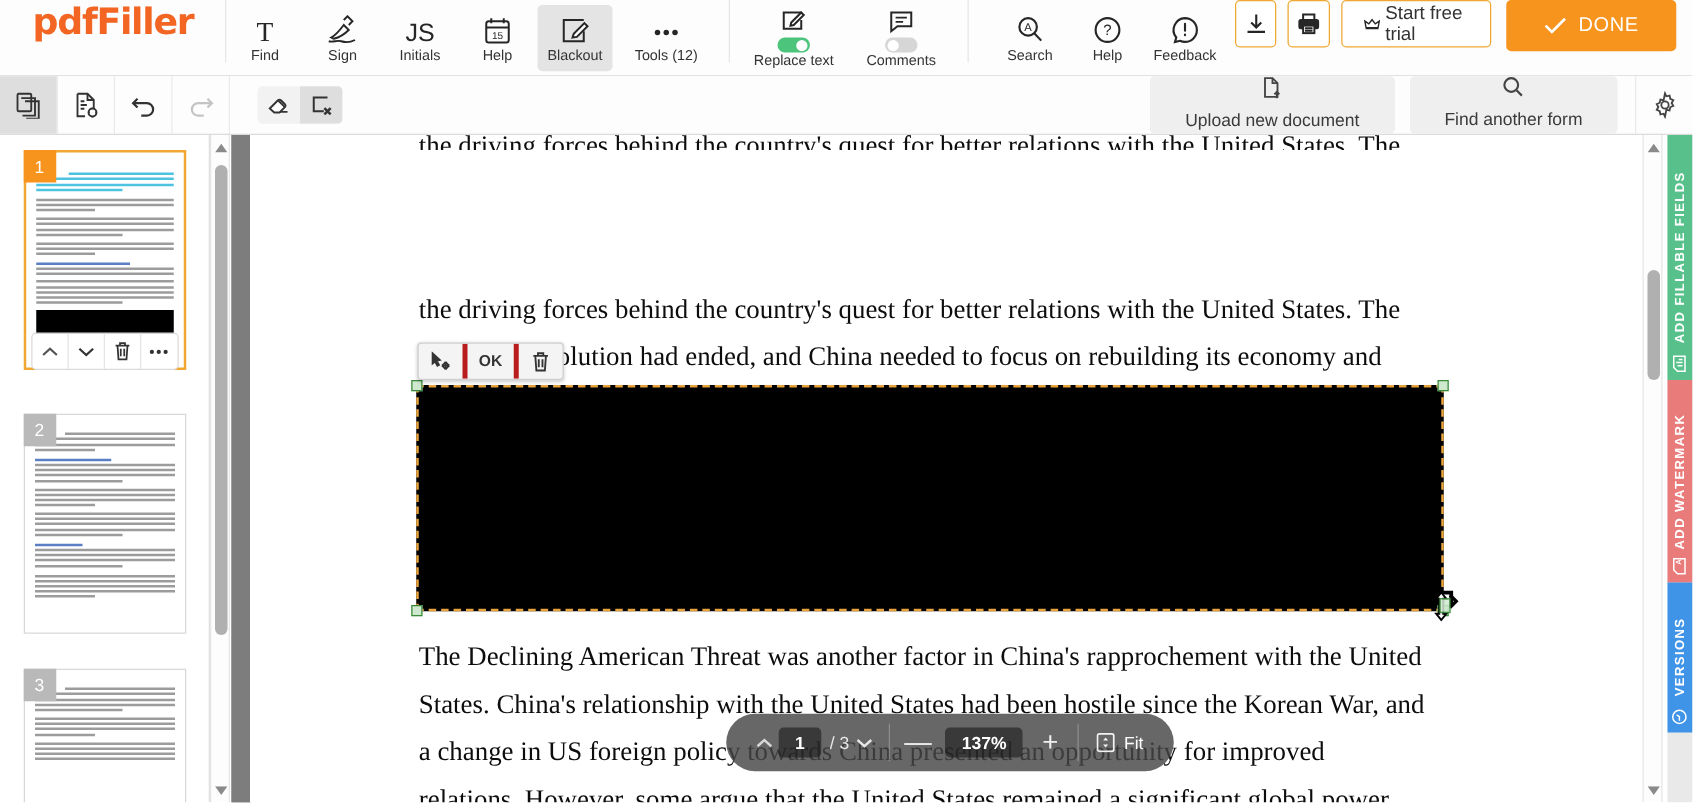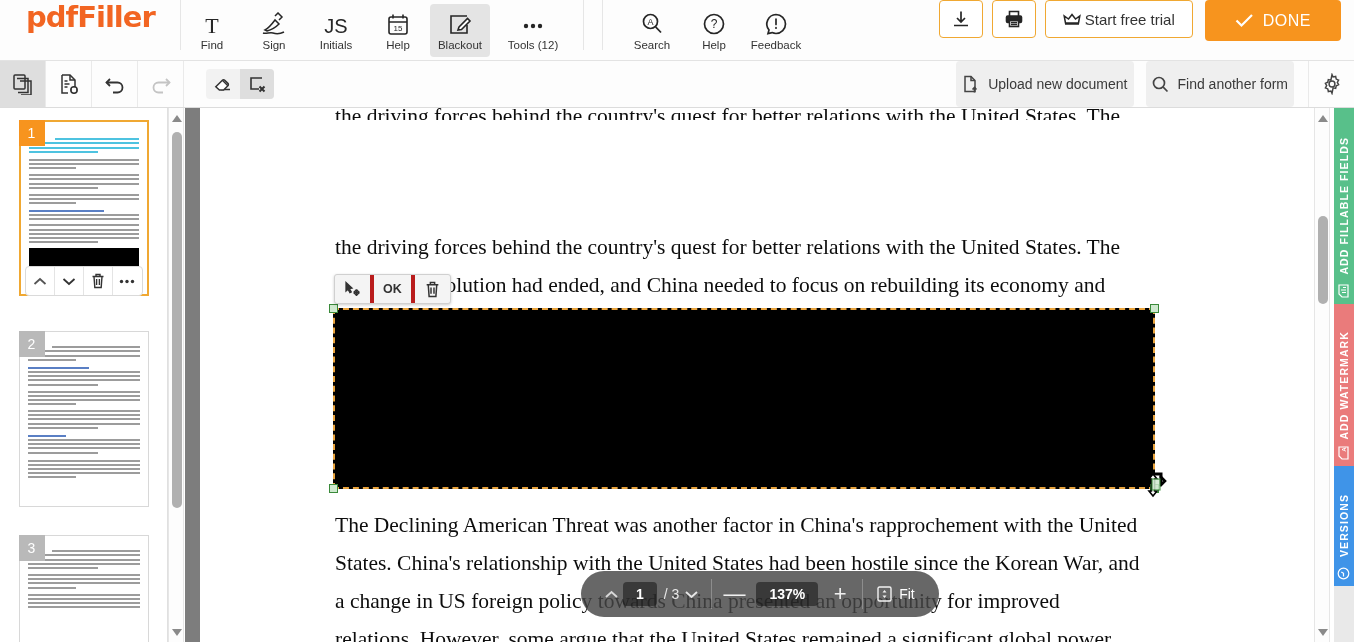--- a/index.html
+++ b/index.html
@@ -74,23 +74,23 @@
   .sbtn {
     width: 46px; height: 46px; display: flex; align-items: center; justify-content: center;
     cursor: pointer; border-right: 1px solid #eaeaea;
   }
   .sbtn.active { background: #dedede; }
   .sbtn.disabled { cursor: default; }
   .seg { display: flex; background: #f2f2f2; border-radius: 4px; margin-left: 22px; overflow: hidden; }
   .seg .segbtn { width: 34px; height: 30px; display: flex; align-items: center; justify-content: center; cursor: pointer; }
   .seg .segbtn.active { background: #dedede; }
   .pillbtn {
-    height: 46px; padding: 0 6px; background: #efefef; border-radius: 4px;
+    height: 46px; padding: 0 28px; background: #efefef; border-radius: 4px;
     display: flex; align-items: center; gap: 9px; cursor: pointer;
-    font-size: 14px; color: #3a3a3a;
+    font-size: 14px; color: #3a3a3a; flex-direction: column;
   }
   .gearbtn { width: 46px; height: 46px; display:flex; align-items:center; justify-content:center;
              cursor:pointer; border-left: 1px solid #eaeaea; }
 
   
   .thumbpanel {
     position: absolute; left: 0; top: 108px; width: 168px; height: 534px;
     background: #fff; border-right: 1px solid #e0e0e0; overflow: hidden;
   }
   .thumb { position: relative; width: 130px; margin: 12px auto 0; cursor: pointer; }
@@ -266,20 +266,46 @@
               <circle cx="13" cy="13" r="2.2"></circle>
               <circle cx="20" cy="13" r="2.2"></circle>
           </svg>
         </div>
         <div class="lbl">Tools (12)</div>
       </div>
     </div>
 
     <div class="vdiv" style="margin:0 8px"></div>
 
+    <div class="tgroup">
+      <div class="toggletool">
+        <div class="ico">
+          <svg width="22" height="20" viewBox="0 0 22 20" fill="none" stroke="#262626" stroke-width="1.6">
+            <path d="M17 3H3v13h14V9"></path>
+            <path d="M9 11l8-8 2 2-8 8-2.6.6z" fill="#fff"></path>
+          </svg>
+        </div>
+        <div class="switch on">
+            <div class="knob"></div>
+          </div>
+        <div class="lbl">Replace text</div>
+      </div>
+      <div class="toggletool">
+        <div class="ico">
+          <svg width="22" height="20" viewBox="0 0 22 20" fill="none" stroke="#262626" stroke-width="1.6">
+            <path d="M3 3h16v11H8l-5 4z"></path>
+            <path d="M6.5 7h9M6.5 10.5h6" stroke-width="1.4"></path>
+          </svg>
+        </div>
+        <div class="switch off">
+            <div class="knob"></div>
+          </div>
+        <div class="lbl">Comments</div>
+      </div>
+    </div>
 
     <div class="vdiv" style="margin:0 18px 0 10px"></div>
 
     <div class="tgroup">
       <div class="tool">
         <div class="ico">
           <svg width="24" height="24" viewBox="0 0 24 24" fill="none" stroke="#262626" stroke-width="1.7">
             <circle cx="10.5" cy="9.5" r="7"></circle>
               <path d="M15.6 14.8L21 20.5"></path>
             <text x="10.5" y="13" font-size="9" text-anchor="middle" fill="#262626" stroke="none" font-family="Liberation Sans, sans-serif">A</text>

